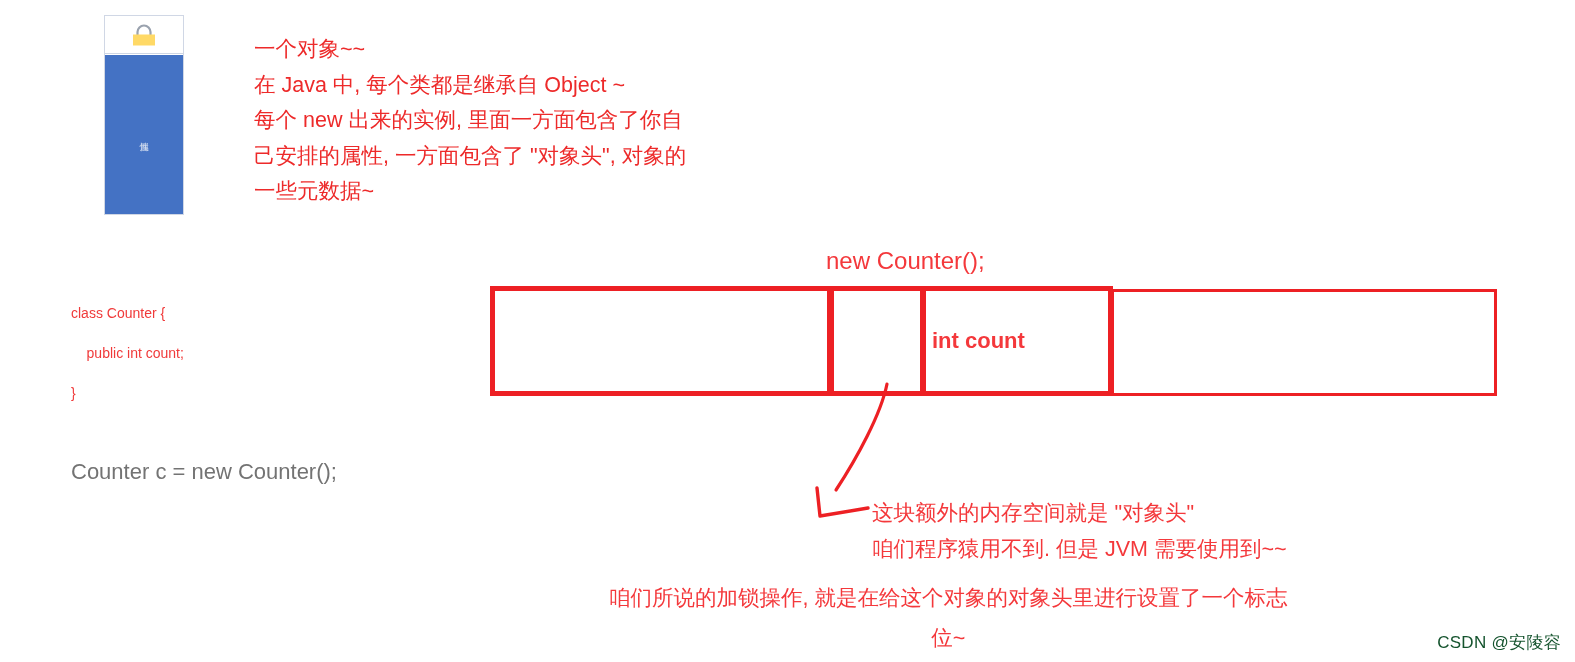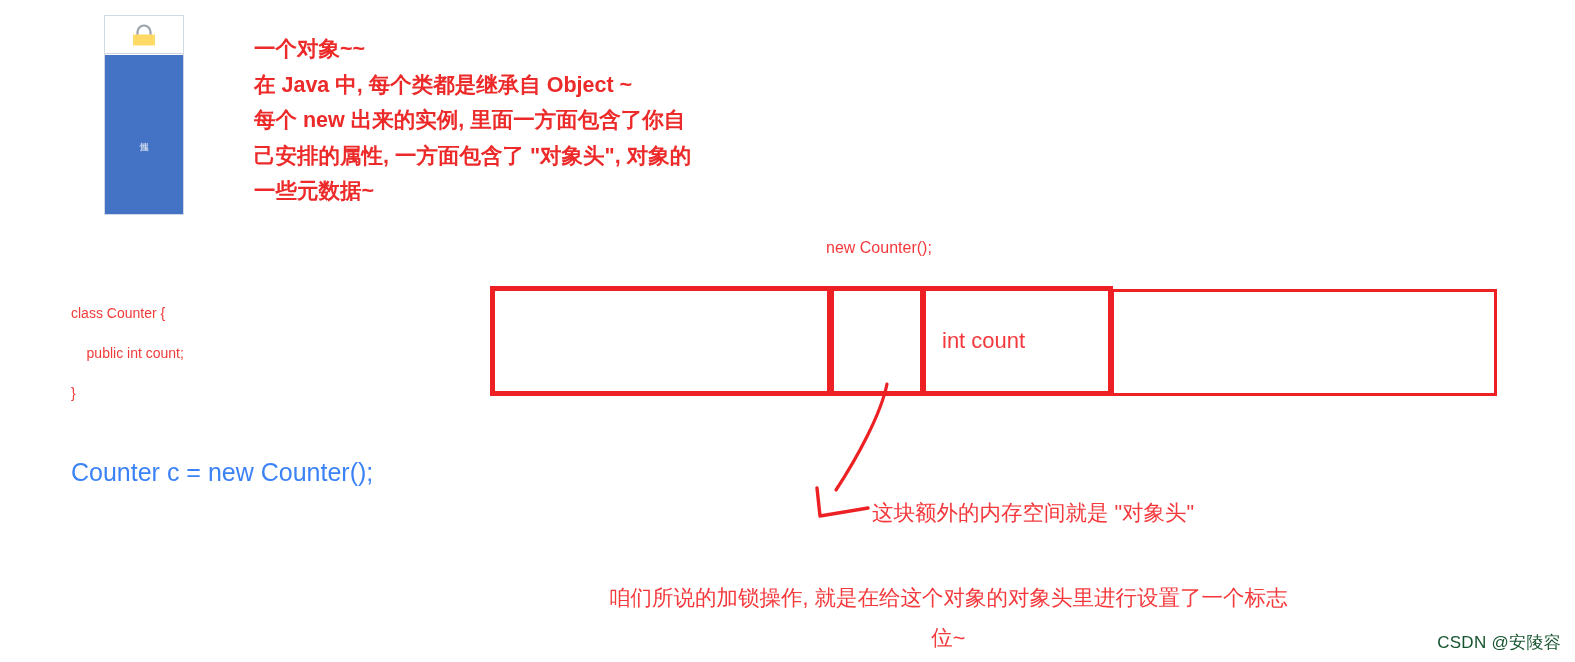--- a/index.html
+++ b/index.html
@@ -73,50 +73,49 @@
     color: #ED2A2A;
     font-size: 21px;
     line-height: 32px;
     white-space: pre;
   }
   #intro-note {
     left: 254px;
     top: 32px;
     font-size: 21.5px;
     line-height: 35.5px;
-    font-weight: bold;
   }
 
   
   #code-block {
     position: absolute;
     left: 71px;
     top: 293px;
     color: #F03A3A;
     font-size: 14px;
     line-height: 40px;
     white-space: pre;
   }
   #code-usage {
     position: absolute;
     left: 71px;
     top: 452px;
-    color: #3b82f6;
-    font-size: 25px;
+    color: #737373;
+    font-size: 22px;
     line-height: 40px;
     white-space: pre;
   }
 
   
   #new-counter-label {
     position: absolute;
     left: 826px;
-    top: 233px;
-    color: #F4383B;
-    font-size: 16px;
+    top: 246px;
+    color: #F4383B;
+    font-size: 24px;
     line-height: 30px;
     white-space: pre;
   }
 
   #memory-diagram {
     position: absolute;
     left: 490px;
     top: 286px;
     width: 1007px;
     height: 112px;
@@ -145,22 +144,23 @@
     top: 0px;
     width: 192px;
     height: 110px;
     border: 5px solid #ED2024;
     display: flex;
     align-items: center;
   }
   #mem-cell-int-count-label {
     color: #F4383B;
     font-size: 22px;
-    margin-left: 16px;
-    white-space: pre;
+    margin-left: 6px;
+    white-space: pre;
+    font-weight: bold;
   }
   #mem-cell-padding-right {
     left: 621px;
     top: 3px;
     width: 386px;
     height: 107px;
     border: 3px solid #ED2024;
   }
 
   
@@ -246,18 +246,19 @@
     </div>
     <div class="mem-cell" id="mem-cell-padding-right"></div>
   </div>
 
   <svg id="pointer-arrow" viewBox="0 0 160 150" xmlns="http://www.w3.org/2000/svg">
     <path d="M92 4 C86 34, 62 78, 41 110" fill="none" stroke="#ED2024" stroke-width="3.2" stroke-linecap="round"></path>
     <path d="M22 108 L25 136 L73 128" fill="none" stroke="#ED2024" stroke-width="3.4" stroke-linecap="round" stroke-linejoin="round"></path>
   </svg>
 
   <div class="redtext" id="note-object-header">这块额外的内存空间就是 "对象头"</div>
+  <div class="redtext" id="note-jvm-usage">咱们程序猿用不到. 但是 JVM 需要使用到~~</div>
   <div class="redtext" id="note-lock-explain">咱们所说的加锁操作, 就是在给这个对象的对象头里进行设置了一个标志
 位~</div>
 
   <div id="watermark">CSDN @安陵容</div>
 
 </div>
 
 </body></html>

